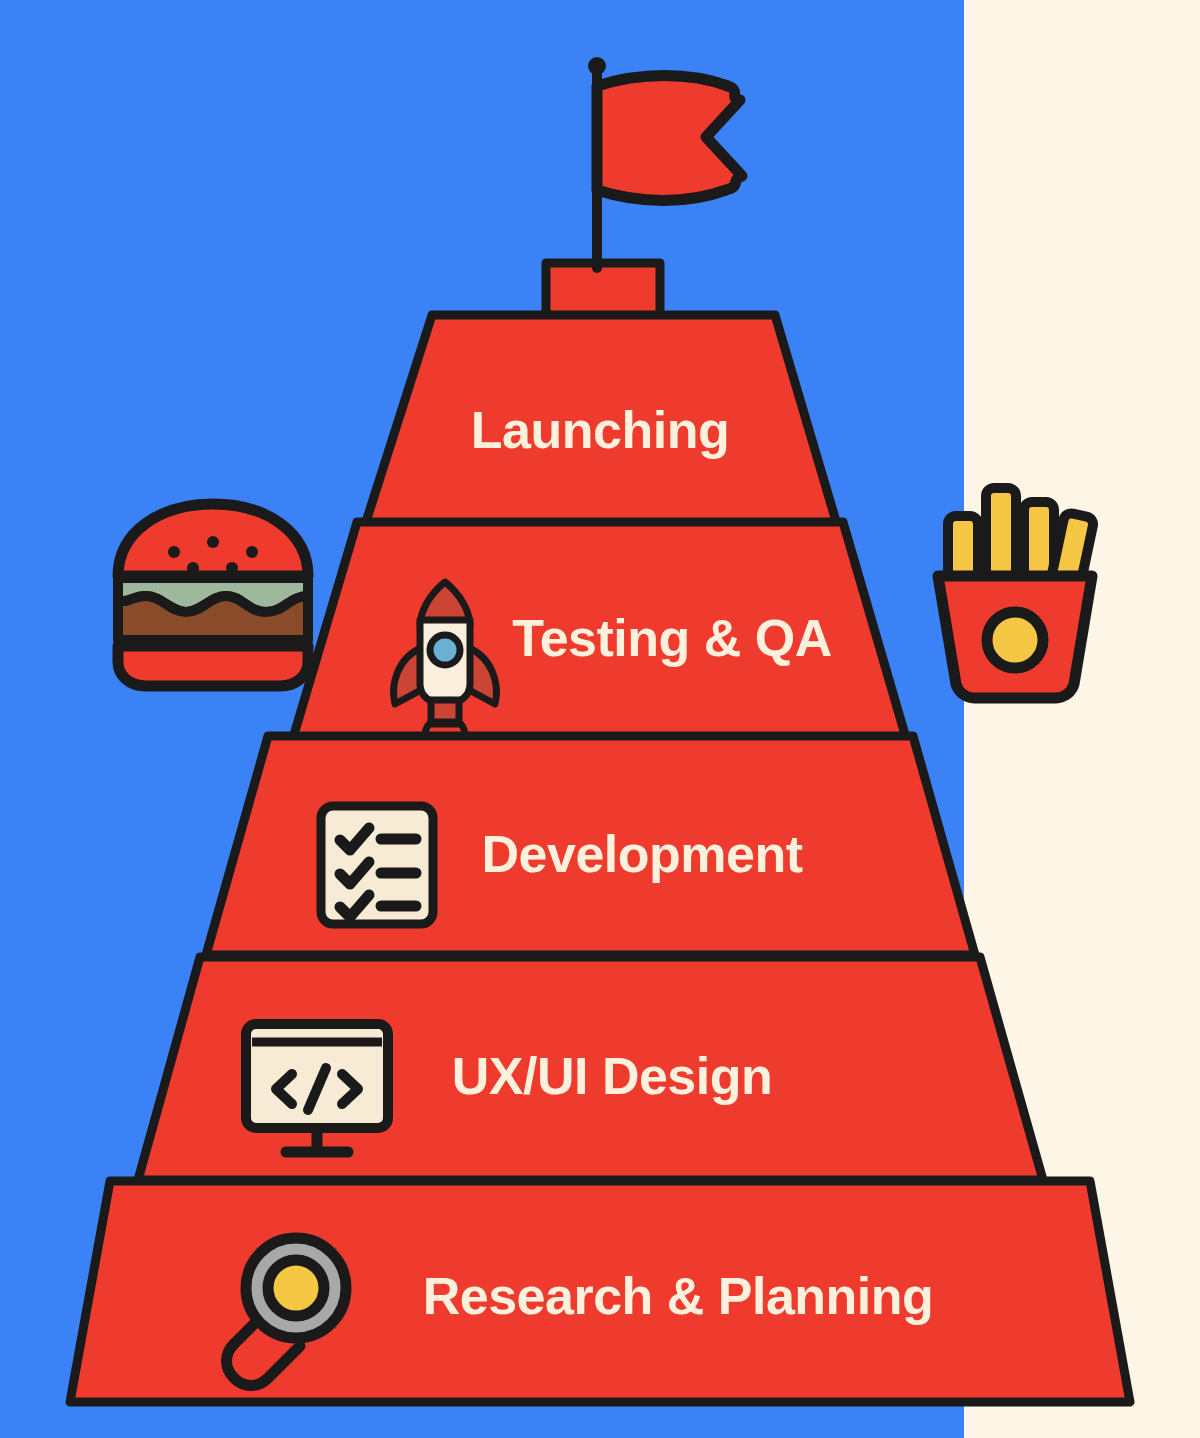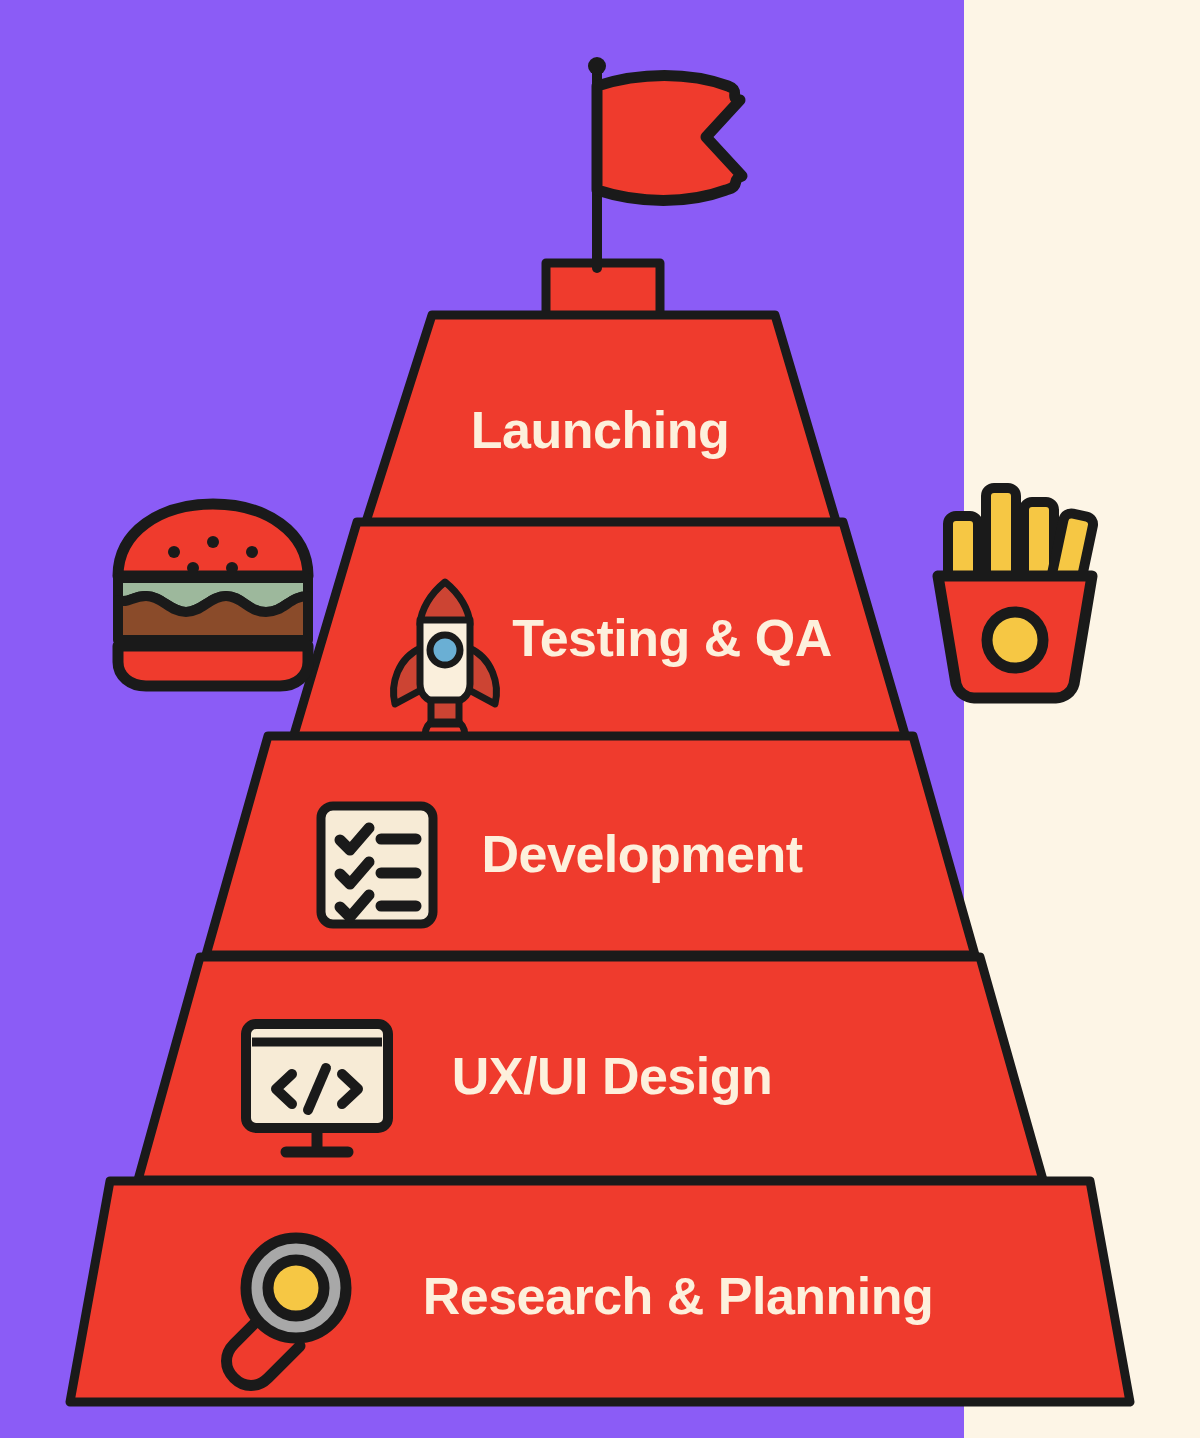--- a/index.html
+++ b/index.html
@@ -10,21 +10,21 @@
     width: 1200px;
     height: 1438px;
     background: #FDF5E6;
     font-family: "Liberation Sans", sans-serif;
     overflow: hidden;
   }
   #stage {
     position: relative;
     width: 964px;
     height: 1438px;
-    background: #8b5cf6;
+    background: #3b82f6;
   }
   #pyramid-svg {
     position: absolute;
     left: 0;
     top: 0;
     width: 1200px;
     height: 1438px;
     display: block;
   }
   .tier-label {

